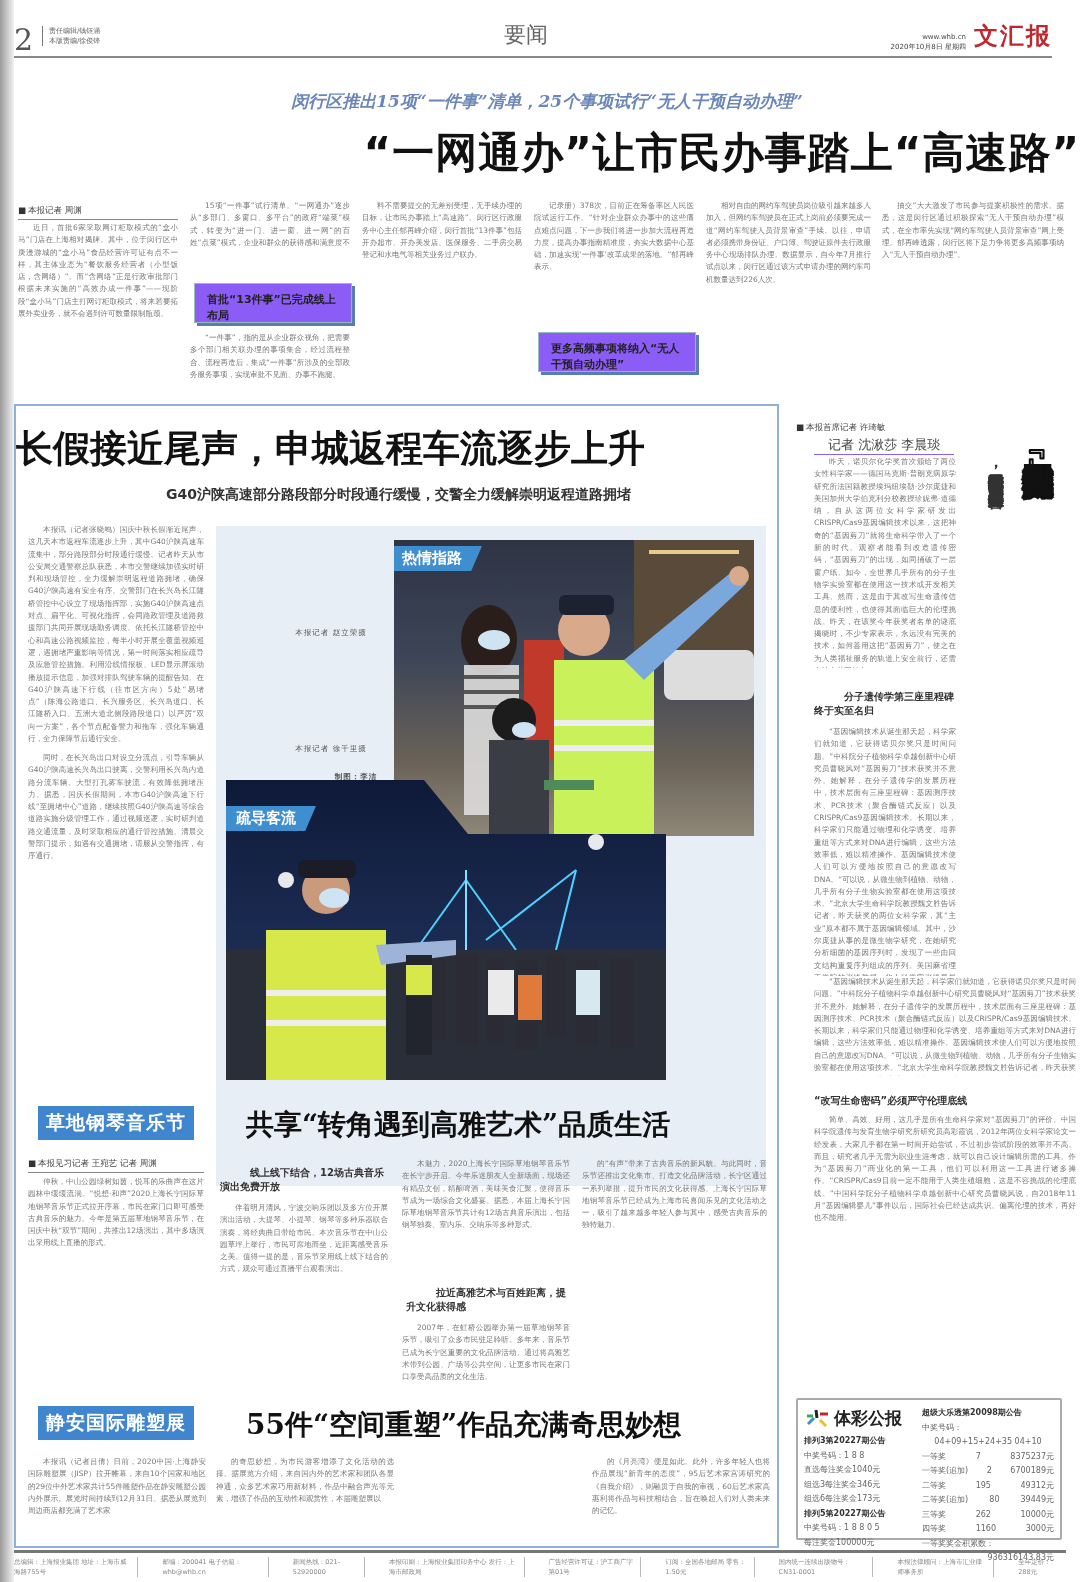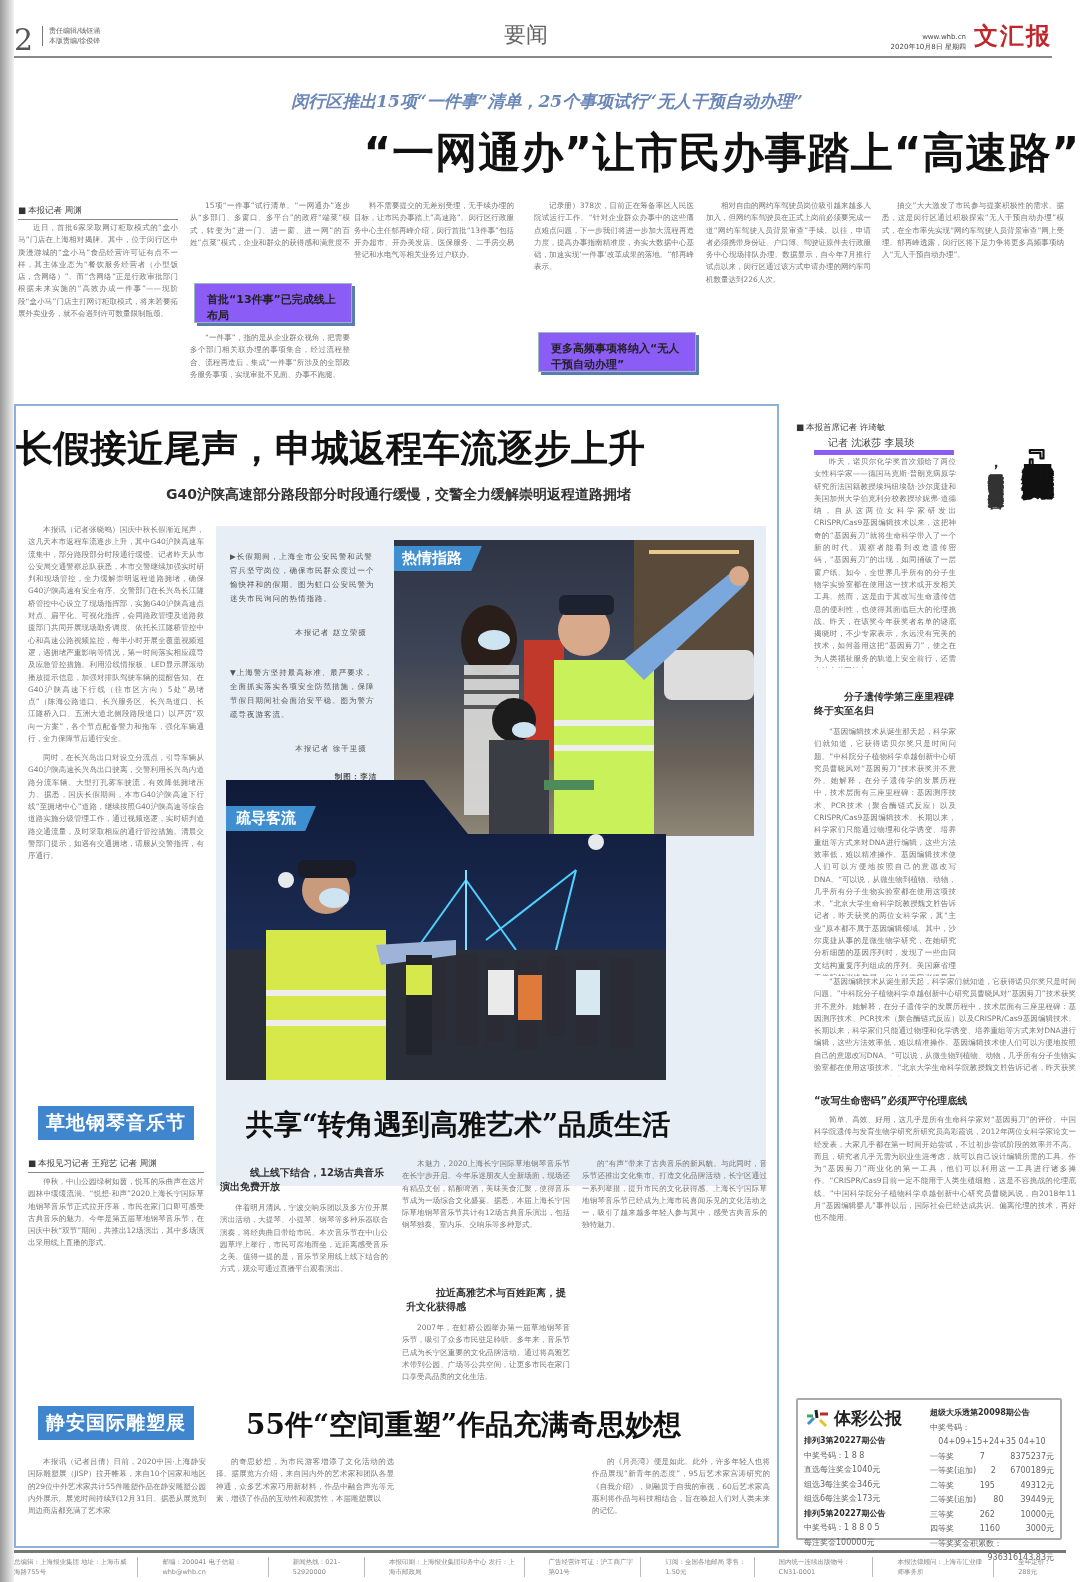--- a/index.html
+++ b/index.html
@@ -62,36 +62,34 @@
 <div class="page">
 
   <div class="kicker">闵行区推出15项“一件事”清单，25个事项试行“无人干预自动办理”</div>
   <div class="h1">“一网通办”让市民办事踏上“高速路”</div>
 
   <div class="byline" style="left:4px;top:205px;width:160px">本报记者 周渊</div>
   <div class="col" style="left:4px;top:222px;width:160px;height:172px">近日，首批6家采取网订柜取模式的“盒小马”门店在上海相对揭牌。其中，位于闵行区中庚漫游城的“盒小马”食品经营许可证有点不一样，其主体业态为“餐饮服务经营者（小型饭店，含网络）”。而“含网络”正是行政审批部门根据未来实施的“高效办成一件事”——现阶段“盒小马”门店主打网订柜取模式，将来若要拓展外卖业务，就不会遇到许可数量限制瓶颈。</div>
   <div class="col" style="left:176px;top:200px;width:160px;height:50px">15项“一件事”试行清单。“一网通办”逐步从“多部门、多窗口、多平台”的政府“端菜”模式，转变为“进一门、进一窗、进一网”的百姓“点菜”模式，企业和群众的获得感和满意度不断增强。</div>
   <div class="subbox" style="left:180px;top:283px;width:158px;height:40px">首批“13件事”已完成线上布局</div>
   <div class="col" style="left:176px;top:332px;width:160px;height:62px">“一件事”，指的是从企业群众视角，把需要多个部门相关联办理的事项集合，经过流程整合、流程再造后，集成“一件事”所涉及的全部政务服务事项，实现审批不见面、办事不跑腿。</div>
-  <div class="col" style="left:340px;top:200px;width:160px;height:194px">料不需要提交的无差别受理，无手续办理的目标，让市民办事踏上“高速路”。闵行区行政服务中心主任郁再峰介绍，闵行首批“13件事”包括开办超市、开办美发店、医保服务、二手房交易登记和水电气等相关业务过户联办。</div>
+  <div class="col" style="left:348px;top:200px;width:160px;height:194px">料不需要提交的无差别受理，无手续办理的目标，让市民办事踏上“高速路”。闵行区行政服务中心主任郁再峰介绍，闵行首批“13件事”包括开办超市、开办美发店、医保服务、二手房交易登记和水电气等相关业务过户联办。</div>
   <div class="col" style="left:520px;top:200px;width:160px;height:108px">记录册）378次，目前正在筹备率区人民医院试运行工作。“针对企业群众办事中的这些痛点难点问题，下一步我们将进一步加大流程再造力度，提高办事指南精准度，夯实大数据中心基础，加速实现‘一件事’改革成果的落地。”郁再峰表示。</div>
   <div class="subbox" style="left:524px;top:332px;width:158px;height:40px">更多高频事项将纳入“无人干预自动办理”</div>
   <div class="col" style="left:692px;top:200px;width:165px;height:194px">相对自由的网约车驾驶员岗位吸引越来越多人加入，但网约车驾驶员在正式上岗前必须要完成一道“网约车驾驶人员背景审查”手续。以往，申请者必须携带身份证、户口簿、驾驶证原件去行政服务中心现场排队办理。数据显示，自今年7月推行试点以来，闵行区通过该方式申请办理的网约车司机数量达到226人次。</div>
   <div class="col" style="left:868px;top:200px;width:182px;height:194px">抽交”大大激发了市民参与提案积极性的需求。据悉，这是闵行区通过积极探索“无人干预自动办理”模式，在全市率先实现“网约车驾驶人员背景审查”网上受理。郁再峰透露，闵行区将下足力争将更多高频事项纳入“无人干预自动办理”。</div>
 
   <div class="feat" style="left:0">
     <div class="feat-title">长假接近尾声，申城返程车流逐步上升</div>
     <div class="feat-sub">G40沪陕高速部分路段部分时段通行缓慢，交警全力缓解崇明返程道路拥堵</div>
     <div class="col" style="left:12px;top:118px;width:176px;height:220px">本报讯（记者张晓鸣）国庆中秋长假渐近尾声，这几天本市返程车流逐步上升，其中G40沪陕高速车流集中，部分路段部分时段通行缓慢。记者昨天从市公安局交通警察总队获悉，本市交警继续加强实时研判和现场管控，全力缓解崇明返程道路拥堵，确保G40沪陕高速有安全有序。交警部门在长兴岛长江隧桥管控中心设立了现场指挥部，实施G40沪陕高速点对点、扁平化、可视化指挥，会同路政管理及道路救援部门共同开展现场勤务调度。依托长江隧桥管控中心和高速公路视频监控，每半小时开展全覆盖视频巡逻，遇拥堵严重影响等情况，第一时间落实相应疏导及应急管控措施。利用沿线情报板、LED显示屏滚动播放提示信息，加强对排队驾驶车辆的提醒告知。在G40沪陕高速下行线（往市区方向）5处“易堵点”（陈海公路道口、长兴服务区、长兴岛道口、长江隧桥入口、五洲大道北侧段路段道口）以严厉“双向一方案”，各个节点配备警力和拖车，强化车辆通行，全力保障节后通行安全。</div>
     <div class="col" style="left:12px;top:346px;width:176px;height:330px">同时，在长兴岛出口对设立分流点，引导车辆从G40沪陕高速长兴岛出口驶离，交警利用长兴岛内道路分流车辆。大型打孔雾车驶流，有效降低拥堵压力。据悉，国庆长假期间，本市G40沪陕高速下行线“至拥堵中心”道路，继续按照G40沪陕高速等综合道路实施分级管理工作，通过视频巡逻，实时研判道路交通流量，及时采取相应的通行管控措施。清晨交警部门提示，如遇有交通拥堵，请服从交警指挥，有序通行。</div>
 
     <div class="photobox">
-      <div class="caption" style="left:14px;top:24px;width:150px">▶长假期间，上海全市公安民警和武警官兵坚守岗位，确保市民群众度过一个愉快祥和的假期。图为虹口公安民警为迷失市民询问的热情指路。</div>
       <div class="caption" style="left:60px;top:100px;width:110px;text-align:center">本报记者 赵立荣摄</div>
-      <div class="caption" style="left:14px;top:140px;width:150px">▼上海警方坚持最高标准、最严要求，全面抓实落实各项安全防范措施，保障节假日期间社会面治安平稳。图为警方疏导夜游客流。</div>
       <div class="caption" style="left:60px;top:216px;width:110px;text-align:center">本报记者 徐千里摄</div>
       <div class="caption" style="left:100px;top:244px;width:80px;text-align:center;font-weight:bold">制图：李洁</div>
 
       <div class="photo" style="left:178px;top:14px;width:360px;height:296px;background:linear-gradient(180deg,#2e3444 0%,#3d4556 40%,#6a6258 75%,#8e8778 100%)">
         <svg width="360" height="296" viewBox="0 0 360 296">
           <rect x="240" y="0" width="120" height="120" fill="#5a4a3a"></rect>
           <rect x="255" y="10" width="90" height="4" fill="#e8c98a"></rect>
           <rect x="270" y="110" width="90" height="50" rx="8" fill="#ddd"></rect>
           <ellipse cx="95" cy="100" rx="28" ry="35" fill="#2a1e1a"></ellipse>
           <rect x="70" y="125" width="55" height="150" fill="#ddd" opacity="0.9"></rect>
@@ -163,32 +161,32 @@
     <div class="col" style="left:566px;top:752px;width:185px;height:228px">的“有声”带来了古典音乐的新风貌。与此同时，音乐节还推出文化集市、打造文化品牌活动，长宁区通过一系列举措，提升市民的文化获得感。上海长宁国际草地钢琴音乐节已经成为上海市民喜闻乐见的文化活动之一，吸引了越来越多年轻人参与其中，感受古典音乐的独特魅力。</div>
 
     <div class="banner" style="left:22px;top:1000px">静安国际雕塑展</div>
     <div class="sechead" style="left:230px;top:1000px">55件“空间重塑”作品充满奇思妙想</div>
     <div class="col" style="left:12px;top:1050px;width:178px;height:86px">本报讯（记者吕倩）日前，2020中国·上海静安国际雕塑展（JISP）拉开帷幕，来自10个国家和地区的29位中外艺术家共计55件雕塑作品在静安雕塑公园内外展示。展览时间持续到12月31日。据悉从展览到周边商店都充满了艺术家</div>
     <div class="col" style="left:200px;top:1050px;width:178px;height:86px">的奇思妙想，为市民游客增添了文化活动的选择。据展览方介绍，来自国内外的艺术家和团队各显神通，众多艺术家巧用新材料，作品中融合声光等元素，增强了作品的互动性和观赏性，本届雕塑展以</div>
     <div class="col" style="left:576px;top:1050px;width:178px;height:86px">的《月亮湾》便是如此。此外，许多年轻人也将作品展现“新青年的态度”，95后艺术家宫涛研究的《自我介绍》，则融贯于自我的审视，60后艺术家高惠利将作品与科技相结合，旨在唤起人们对人类未来的记忆。</div>
   </div>
 
   <div class="byline" style="left:782px;top:422px;width:148px;border-bottom:none">本报首席记者 许琦敏</div>
-  <div style="position:absolute;left:800px;top:436px;width:140px;font-size:10px;color:#444;border-bottom:5px solid #8b5cf6;padding-left:14px">记者 沈湫莎 李晨琰</div>
+  <div style="position:absolute;left:800px;top:436px;width:140px;font-size:13px;color:#444;border-bottom:1px solid #8b5cf6;padding-left:14px">记者 沈湫莎 李晨琰</div>
   <div class="col" style="left:800px;top:456px;width:142px;height:212px">昨天，诺贝尔化学奖首次颁给了两位女性科学家——德国马克斯·普朗克病原学研究所法国籍教授埃玛纽埃勒·沙尔庞捷和美国加州大学伯克利分校教授珍妮弗·道德纳，自从这两位女科学家研发出CRISPR/Cas9基因编辑技术以来，这把神奇的“基因剪刀”就将生命科学带入了一个新的时代。观察者能看到改造遗传密码，“基因剪刀”的出现，如同捅破了一层窗户纸。如今，全世界几乎所有的分子生物学实验室都在使用这一技术或开发相关工具。然而，这是由于其改写生命遗传信息的便利性，也使得其面临巨大的伦理挑战。昨天，在该奖今年获奖者名单的谜底揭晓时，不少专家表示，永远没有完美的技术，如何善用这把“基因剪刀”，使之在为人类福祉服务的轨道上安全前行，还需全社会共同努力。</div>
   <div style="position:absolute;left:800px;top:690px;width:142px;font:bold 10px 'DejaVu Sans',sans-serif;color:#333;line-height:14px;text-indent:3em">分子遗传学第三座里程碑终于实至名归</div>
   <div class="col" style="left:800px;top:726px;width:142px;height:250px">“基因编辑技术从诞生那天起，科学家们就知道，它获得诺贝尔奖只是时间问题。”中科院分子植物科学卓越创新中心研究员曹晓风对“基因剪刀”技术获奖并不意外。她解释，在分子遗传学的发展历程中，技术层面有三座里程碑：基因测序技术、PCR技术（聚合酶链式反应）以及CRISPR/Cas9基因编辑技术。长期以来，科学家们只能通过物理和化学诱变、培养重组等方式来对DNA进行编辑，这些方法效率低，难以精准操作。基因编辑技术使人们可以方便地按照自己的意愿改写DNA。“可以说，从微生物到植物、动物，几乎所有分子生物实验室都在使用这项技术。”北京大学生命科学院教授魏文胜告诉记者，昨天获奖的两位女科学家，其“主业”原本都不属于基因编辑领域。其中，沙尔庞捷从事的是微生物学研究，在她研究分析细菌的基因序列时，发现了一些由回文结构重复序列组成的序列。美国麻省理工学院的张锋教授，华人科学家张锋最早在哺乳动物细胞内证明了“基因剪刀”可行性，此前也被视为获奖热门人选。这次他没有获奖，颇重要表示有些遗憾。</div>
   <div class="col" style="left:800px;top:976px;width:262px;height:100px">“基因编辑技术从诞生那天起，科学家们就知道，它获得诺贝尔奖只是时间问题。”中科院分子植物科学卓越创新中心研究员曹晓风对“基因剪刀”技术获奖并不意外。她解释，在分子遗传学的发展历程中，技术层面有三座里程碑：基因测序技术、PCR技术（聚合酶链式反应）以及CRISPR/Cas9基因编辑技术。长期以来，科学家们只能通过物理和化学诱变、培养重组等方式来对DNA进行编辑，这些方法效率低，难以精准操作。基因编辑技术使人们可以方便地按照自己的意愿改写DNA。“可以说，从微生物到植物、动物，几乎所有分子生物实验室都在使用这项技术。”北京大学生命科学院教授魏文胜告诉记者，昨天获奖的两位女科学家，其“主业”原本都不属于基因编辑领域。其中，沙尔庞捷从事的是微生物学研究，在她研究分析细菌的基因序列时，发现了一些由回文结构重复序列组成的序列。美国麻省理工学院的张锋教授，华人科学家张锋最早在哺乳动物细胞内证明了“基因剪刀”可行性，此前也被视为获奖热门人选。这次他没有获奖，颇重要表示有些遗憾。</div>
   <div class="vtitle" style="left:1004px;top:438px;height:570px">『基因魔剪』将生命科学带入新的时代</div>
   <div class="vsub" style="left:972px;top:462px;height:500px">分子遗传学第三座里程碑终获诺奖，但如何善用还需全社会共同努力</div>
   <div style="position:absolute;left:800px;top:1094px;width:262px;font:bold 10px 'DejaVu Sans',sans-serif;color:#333">“改写生命密码”必须严守伦理底线</div>
   <div class="col" style="left:800px;top:1114px;width:262px;height:276px">简单、高效、好用，这几乎是所有生命科学家对“基因剪刀”的评价。中国科学院遗传与发育生物学研究所研究员高彩霞说，2012年两位女科学家论文一经发表，大家几乎都在第一时间开始尝试，不过初步尝试阶段的效率并不高。而且，研究者几乎无需为职业生涯考虑，就可以自己设计编辑所需的工具。作为“基因剪刀”商业化的第一工具，他们可以利用这一工具进行诸多操作。“CRISPR/Cas9目前一定不能用于人类生殖细胞，这是不容挑战的伦理底线。”中国科学院分子植物科学卓越创新中心研究员曹晓风说，自2018年11月“基因编辑婴儿”事件以后，国际社会已经达成共识。偏离伦理的技术，再好也不能用。</div>
 
   <div class="lottery" style="left:782px">
-    <div style="display:flex;gap:16px">
+    <div style="display:flex;gap:8px">
       <div style="width:110px">
         <div style="display:flex;align-items:center;gap:4px;margin-bottom:4px">
           <svg width="26" height="24" viewBox="0 0 26 24">
             <line x1="4" y1="18" x2="10" y2="12" stroke="#3f8ed0" stroke-width="3"></line>
             <line x1="12" y1="4" x2="13" y2="12" stroke="#222" stroke-width="3"></line>
             <line x1="16" y1="8" x2="24" y2="8" stroke="#c0272d" stroke-width="3"></line>
             <line x1="16" y1="14" x2="22" y2="20" stroke="#e8c02a" stroke-width="3"></line>
             <line x1="3" y1="10" x2="9" y2="10" stroke="#3aa85a" stroke-width="3"></line>
           </svg>
           <span class="t">体彩公报</span>

